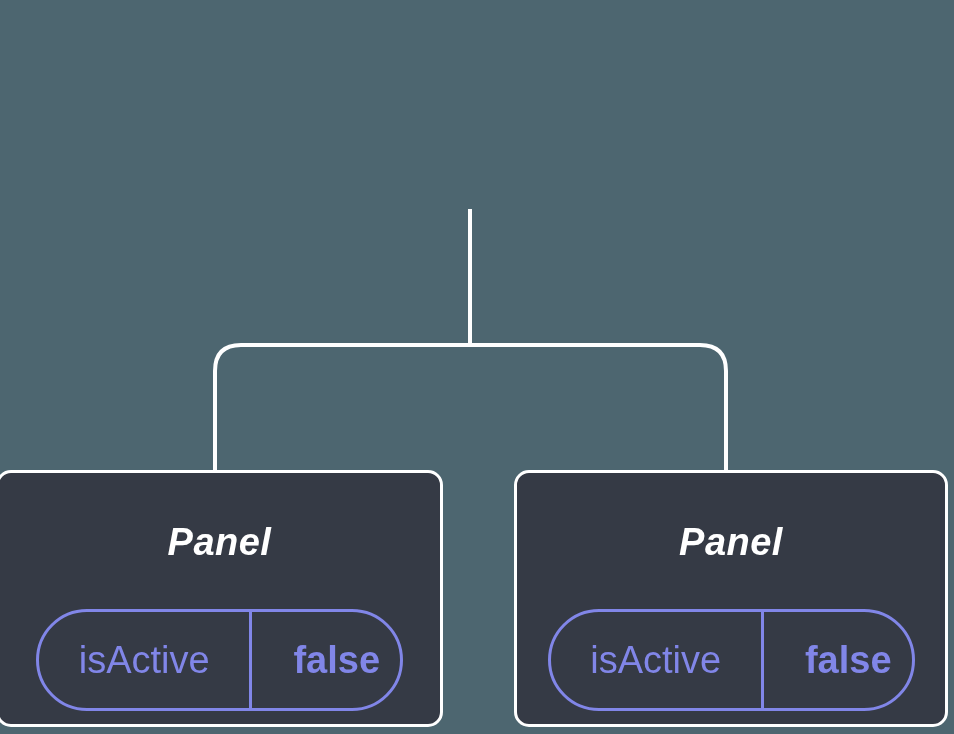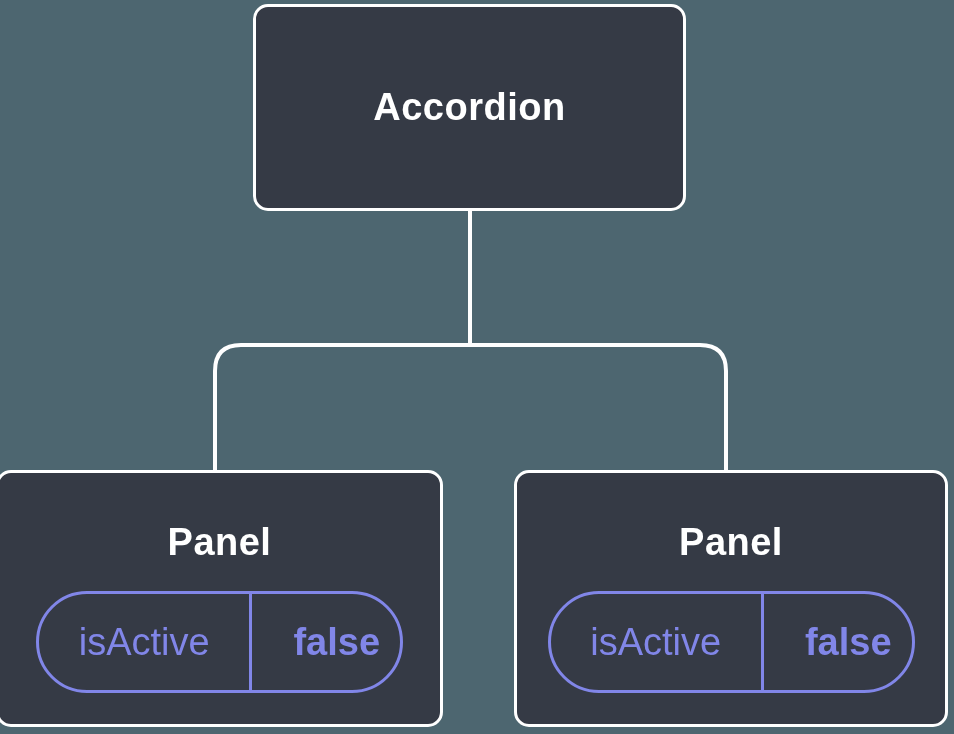--- a/index.html
+++ b/index.html
@@ -52,24 +52,25 @@
     height: 257px;
     display: flex;
     flex-direction: column;
     align-items: center;
   }
   .node-panel-left  { left: -4px;  width: 447px; }
   .node-panel-right { left: 514px; width: 434px; }
   .node-panel .node-title {
     margin-top: 40px;
     line-height: 58px;
+    font-style: italic;
   }
   .state-pill {
     box-sizing: border-box;
-    margin-top: 20px;
+    margin-top: 38px;
     width: 367px;
     height: 102px;
     border: 3px solid var(--state, #8186e8);
     border-radius: 60px;
     display: flex;
     align-items: stretch;
     color: var(--state, #8186e8);
     font-size: 38px;
     font-weight: 400;
     gap: 21px;
@@ -92,23 +93,20 @@
 </head>
 <body>
 
 <div class="stage">
 
   <svg class="connector-svg" viewBox="0 0 954 734" xmlns="http://www.w3.org/2000/svg" aria-hidden="true">
     <path d="M470,209 L470,347"></path>
     <path d="M215,472 L215,371 Q215,345 241,345 L700,345 Q726,345 726,371 L726,472"></path>
   </svg>
 
-  <div class="node node-root">
-    <span class="node-title">Accordion</span>
-  </div>
 
   <div class="node node-panel node-panel-left">
     <span class="node-title">Panel</span>
     <div class="state-pill">
       <span class="state-name">isActive</span>
       <span class="state-value">false</span>
     </div>
   </div>
 
   <div class="node node-panel node-panel-right">

